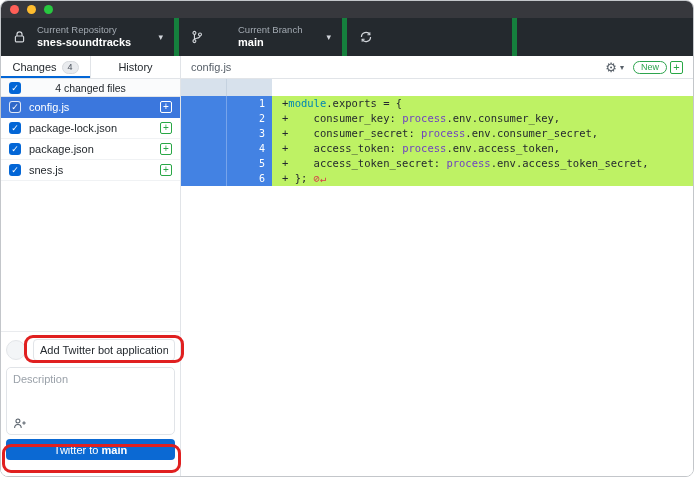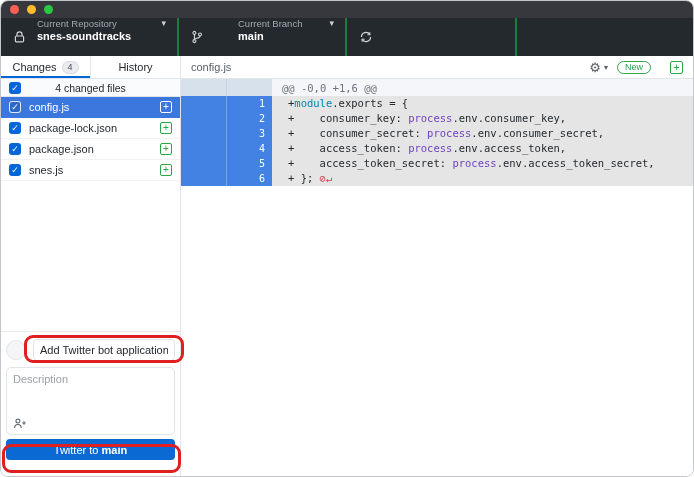--- a/index.html
+++ b/index.html
@@ -12,22 +12,22 @@
   
   .titlebar { height:17px; background:#37383d; display:flex; align-items:center;
               padding-left:9px; gap:8px; }
   .tl { width:9px; height:9px; border-radius:50%; display:inline-block; }
   .tl.red    { background:#ff5f57; }
   .tl.yellow { background:#febc2e; }
   .tl.green  { background:#28c840; }
 
   
   .toolbar { height:38px; background:#24292e; display:flex; color:#fff; }
-  .tb-sec { display:flex; padding:0 12px; position:relative;
-            border-right:2px solid #15803d; cursor:default; }
+  .tb-sec { display:flex; align-items:center; padding:0 12px; position:relative;
+            border-right:5px solid #15803d; cursor:default; }
   .tb-sec.repo   { width:178px; }
   .tb-sec.branch { width:168px;gap:24px; }
   .tb-sec.fetch  { width:170px; }
   .tb-sec .ic { margin-right:11px; display:flex; align-items:center; }
   .tb-lines { display:flex; flex-direction:column; line-height:1.25; }
   .tb-label { font-size:9.5px; color:#a2a9b1; }
   .tb-value { font-size:11px; font-weight:bold; color:#ffffff; }
   .tb-caret { position:absolute; right:11px; color:#d1d5da; font-size:9px; }
 
   
@@ -87,40 +87,40 @@
   .commit-btn b { font-weight:bold; }
 
   
   .diff-header { height:23px; border-bottom:1px solid #e1e4e8; display:flex;
                  align-items:center; padding:0 10px; font-size:11px; color:#586069;
                  background:#fff; }
   .dh-title { flex:1; }
   .gear { font-size:13px; color:#586069; cursor:pointer; line-height:1; }
   .gear-caret { font-size:8px; color:#586069; margin:0 9px 0 3px; cursor:pointer; }
   .new-badge { border:1px solid #2da44e; color:#2da44e; font-size:9px; border-radius:8px;
-               padding:0 7px; height:13px; line-height:11px; margin-right:19px; }
+               padding:0 7px; height:13px; line-height:11px; margin-right:3px; }
   .dh-plus { width:13px; height:13px; border:1px solid #28a745; color:#28a745;
              border-radius:2px; font-size:11px; line-height:11px; display:flex;
              align-items:center; justify-content:center; }
 
   
   .diff-body { font-family:"DejaVu Sans Mono", monospace; font-size:10.5px; }
   .hunk-row { display:flex; height:17px; }
   .gut { flex:none; height:100%; }
   .gut.old { width:45px; }
   .gut.new { width:46px; }
   .hunk-row .gut { background:#d7e1ec; }
   .hunk-row .gut.new { border-left:1px solid #c5d2e0; }
   .hunk-text { flex:1; background:#f4f6f9; color:#6a737d; padding-left:10px;
                display:flex; align-items:center; white-space:pre; }
   .code-row { display:flex; height:15px; line-height:15px; }
   .code-row .gut { background:#4382e3; color:#fff; text-align:right; padding-right:7px;
                    font-size:10px; cursor:pointer; }
   .code-row .gut.new { border-left:1px solid rgba(255,255,255,.28); }
-  .code-row .code { flex:1; background:#e5e5e5; white-space:pre; padding-left:16px;
+  .code-row .code { flex:1; background:#bef264; white-space:pre; padding-left:10px;
                     color:#24292e; overflow:hidden; }
   .tk-kw  { color:#0086b3; }
   .tk-proc{ color:#6f42c1;margin-top:6px; }
   .tk-nl  { color:#d73a49; }
 
   
   .annot { position:absolute; border:3px solid #e02020; border-radius:9px;
            pointer-events:none; z-index:5; }
   .annot.summary { left:23px; top:334px; width:160px; height:28px; }
   .annot.commit  { left:1px;  top:443px; width:179px; height:29px; }
@@ -244,21 +244,20 @@
         <span class="dh-title">config.js</span>
         <span class="gear">⚙</span>
         <span class="gear-caret">▾</span>
         <span class="new-badge">New</span>
         <span class="dh-plus">+</span>
       </div>
       <div class="diff-body">
         <div class="hunk-row">
           <span class="gut old"></span>
           <span class="gut new"></span>
-          <span class="hunk-text">@@ -0,0 +1,6 @@</span>
         </div>
         <div id="diff-lines">
             <div class="code-row">
               <span class="gut old"></span>
               <span class="gut new">1</span>
               <span class="code">+<span class="tk-kw">module</span><span class="tk-d">.exports = {</span></span>
             </div>
             <div class="code-row">
               <span class="gut old"></span>
               <span class="gut new">2</span>

